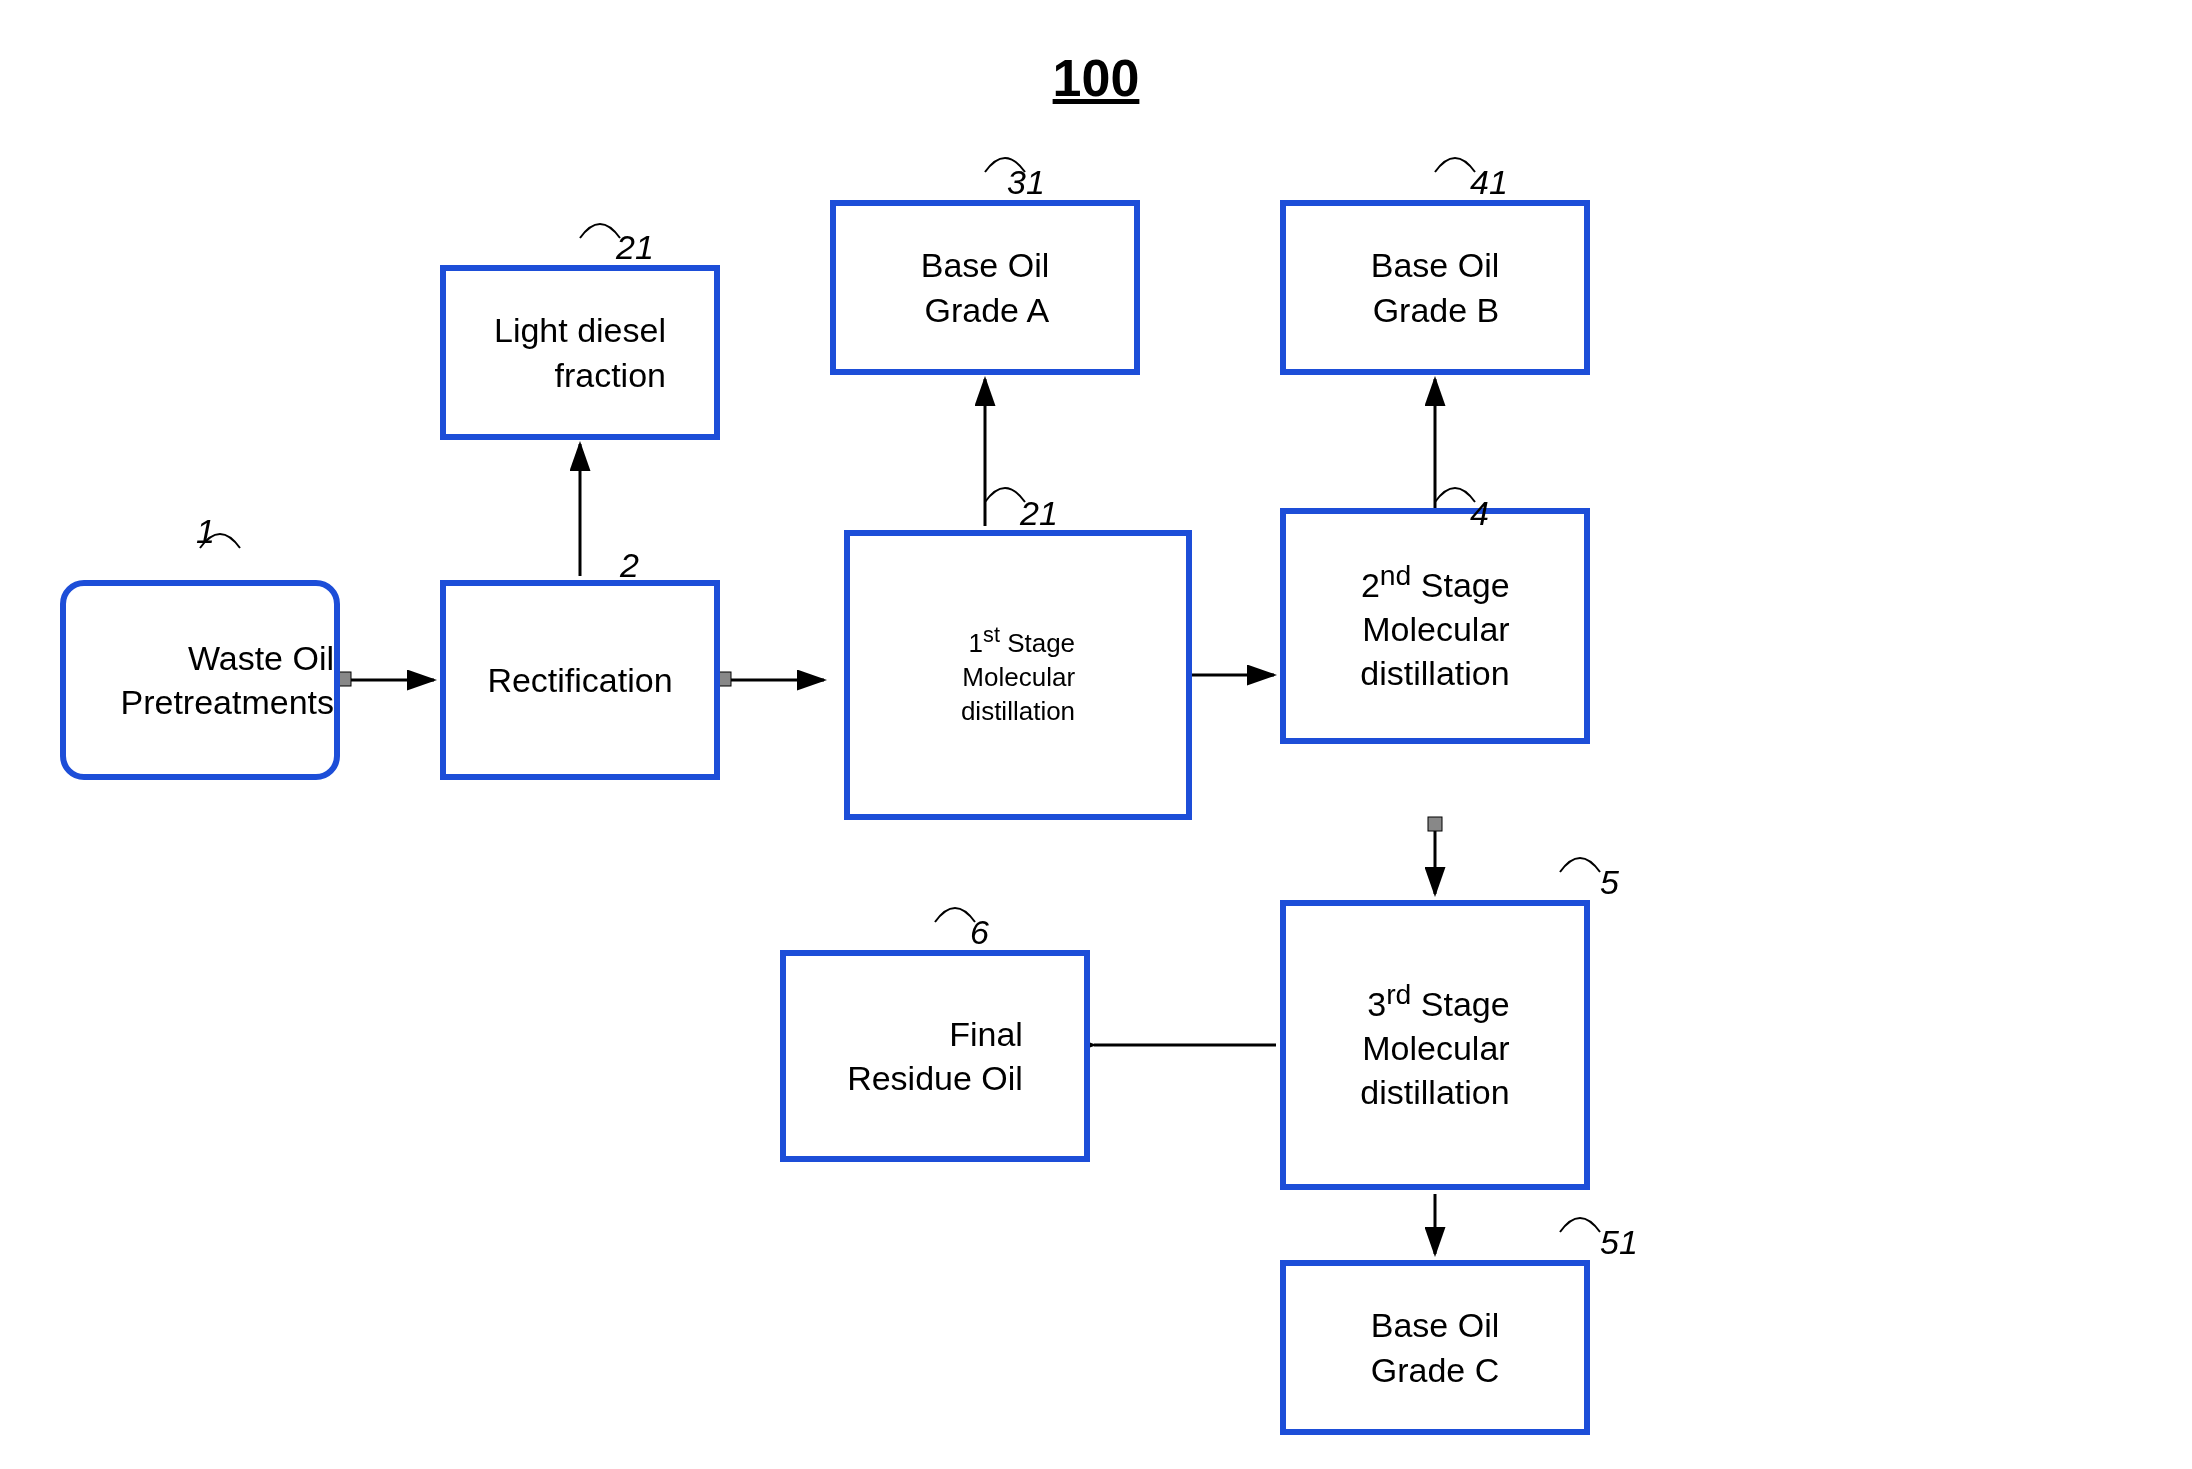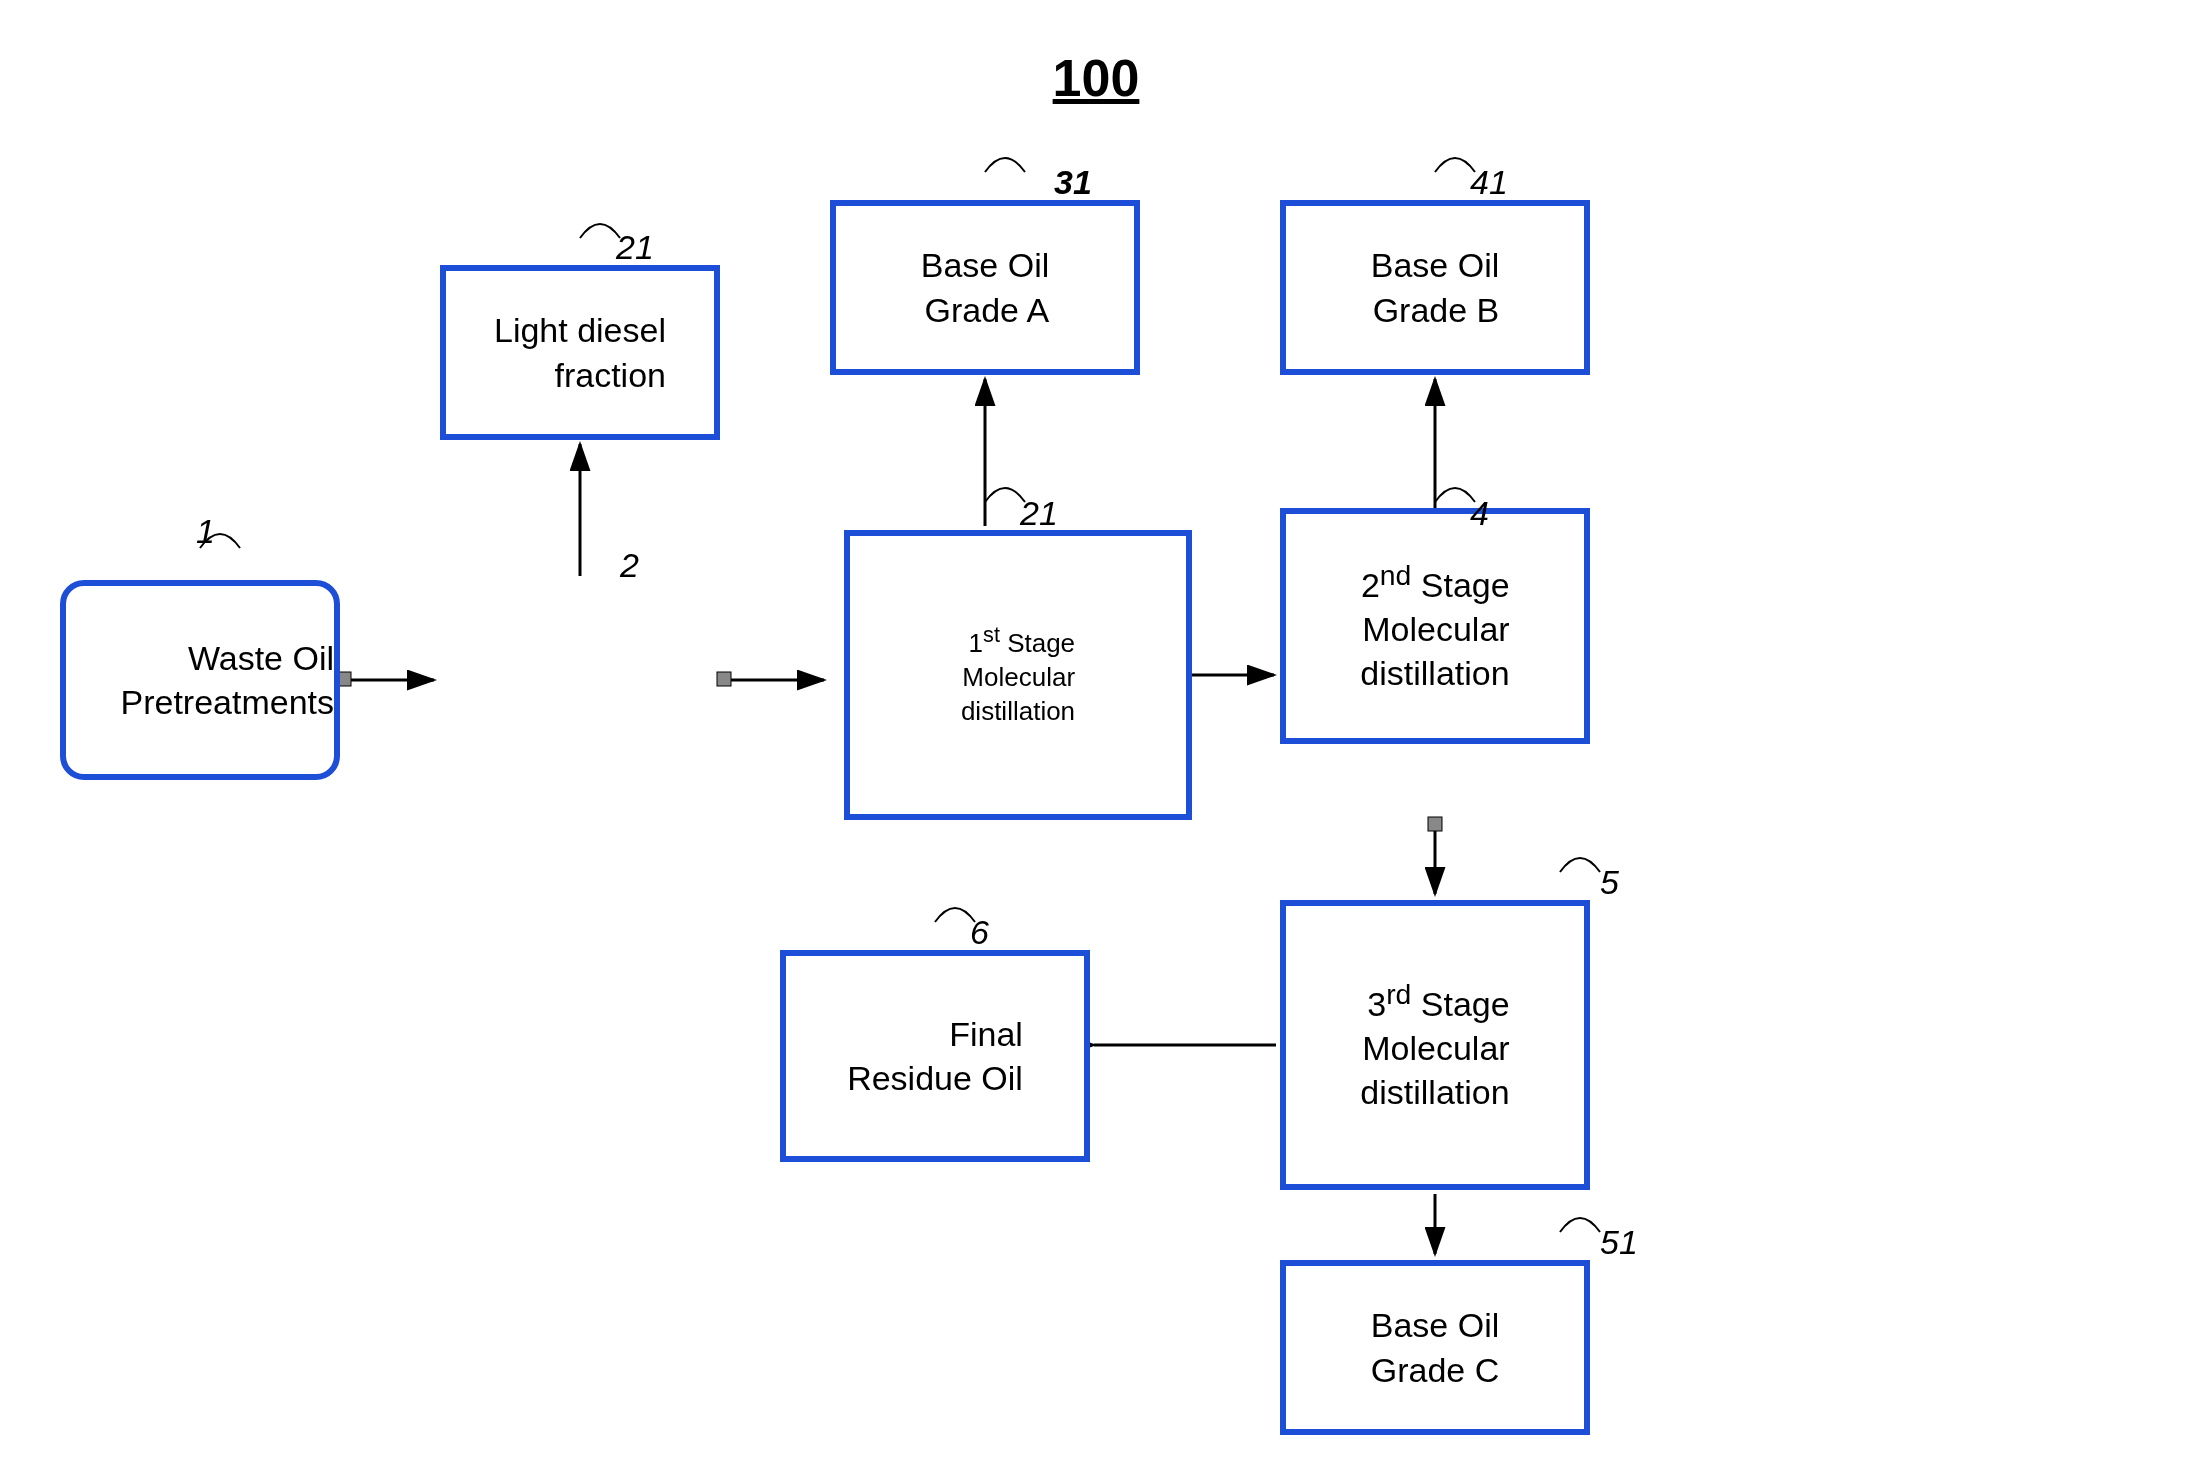--- a/index.html
+++ b/index.html
@@ -122,20 +122,23 @@
   </svg>
 
   <div class="box" style="left:60px; top:580px; width:280px; height:200px; font-size:34px;border-radius:24px;">
     <span>Waste Oil
 Pretreatments</span>
   </div>
   <div class="ref-num" style="left:196px; top:512px;">
     <span>1</span>
   </div>
 
+  <div class="box" style="left:440px; top:580px; width:280px; height:200px; font-size:34px;">
+    <span>Rectification</span>
+  </div>
   <div class="ref-num" style="left:620px; top:546px;">
     <span>2</span>
   </div>
 
   <div class="box" style="left:440px; top:265px; width:280px; height:175px; font-size:34px;">
     <span>Light diesel<br>fraction</span>
   </div>
   <div class="ref-num" style="left:616px; top:228px;">
     <span>21</span>
   </div>
@@ -143,21 +146,21 @@
   <div class="box" style="left:844px; top:530px; width:348px; height:290px; font-size:26px;">
     <span>1<sup>st</sup> Stage<br>Molecular<br>distillation</span>
   </div>
   <div class="ref-num" style="left:1020px; top:494px;">
     <span>21</span>
   </div>
 
   <div class="box" style="left:830px; top:200px; width:310px; height:175px; font-size:34px;">
     <span>Base Oil<br>Grade A</span>
   </div>
-  <div class="ref-num" style="left:1054px; top:163px;font-weight:bold;">
+  <div class="ref-num" style="left:1007px; top:163px;">
     <span>31</span>
   </div>
 
   <div class="box" style="left:1280px; top:508px; width:310px; height:236px; font-size:34px;">
     <span>2<sup>nd</sup> Stage<br>Molecular<br>distillation</span>
   </div>
   <div class="ref-num" style="left:1470px; top:494px;">
     <span>4</span>
   </div>
 

